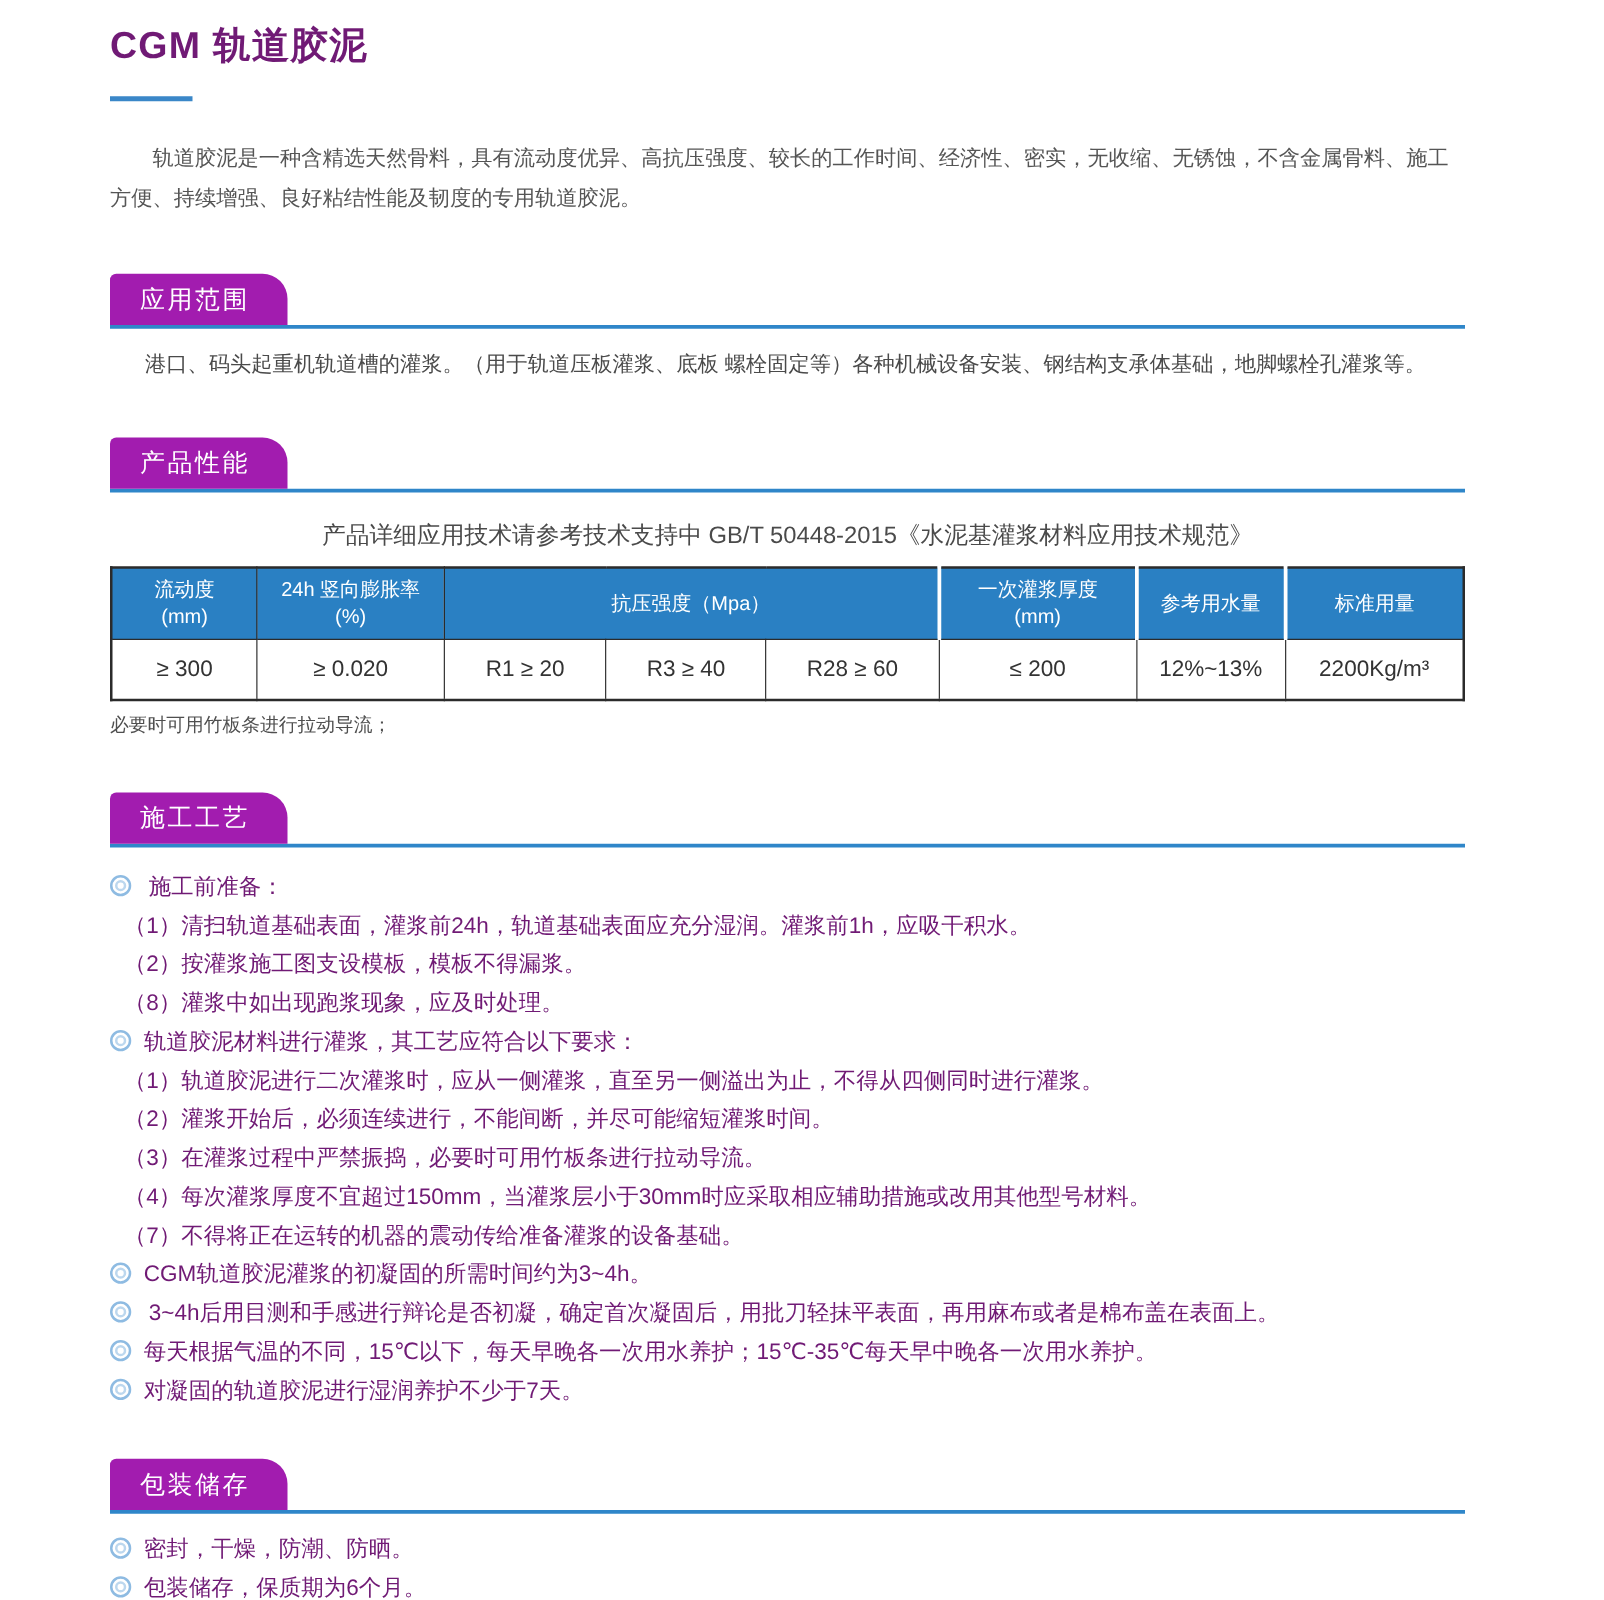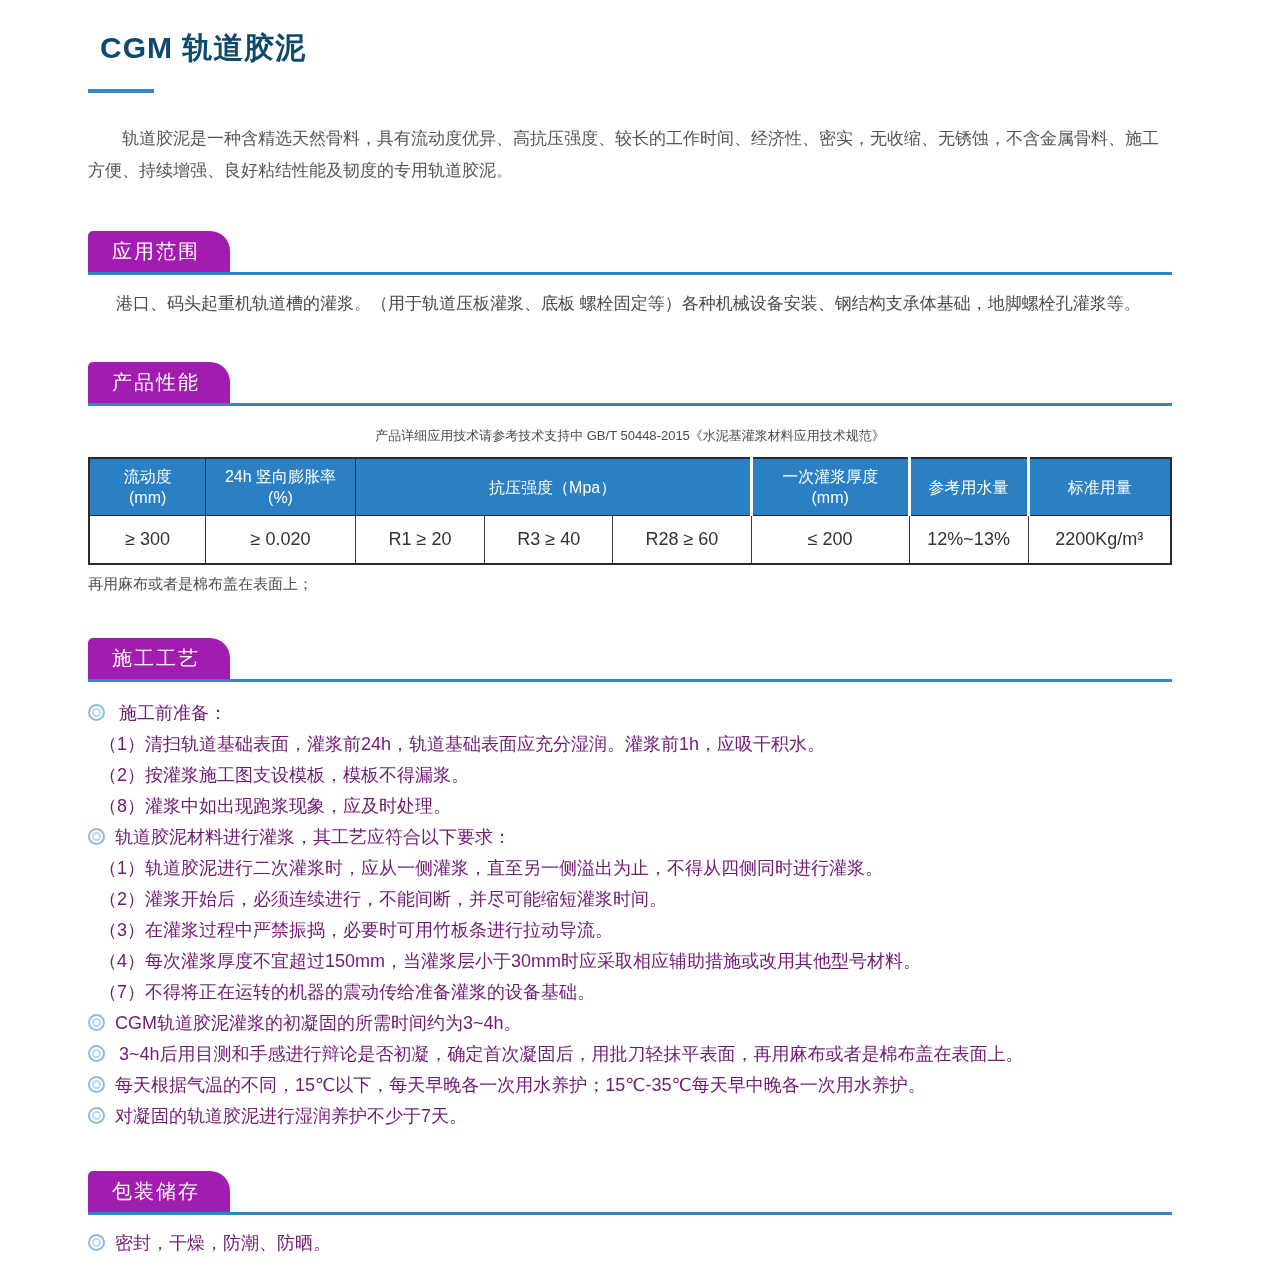--- a/index.html
+++ b/index.html
@@ -5,21 +5,21 @@
   html,body{margin:0;padding:0;}
   body{
     width:1283px;height:1280px;background:#ffffff;overflow:hidden;
     font-family:"Liberation Sans","DejaVu Sans",sans-serif;
     -webkit-font-smoothing:antialiased;
   }
   .page{padding:16px 111px 0 88px;}
 
   
   .doc-title{
-    color:#0c4a6e;font-size:30px;font-weight:bold;letter-spacing:1px;margin:12px;
+    color:#701a75;font-size:30px;font-weight:bold;letter-spacing:1px;margin:0;
   }
   .title-rule{width:66px;height:4px;background:#3a87c8;margin-top:20px;}
 
   
   .intro{
     margin:30px 0 0 0;color:#555;font-size:17px;line-height:32px;text-indent:2em;
   }
 
   
   .section-head{margin-top:44px;}
@@ -29,21 +29,21 @@
     vertical-align:bottom;
   }
   .section-rule{height:3px;background:#2f86c9;}
 
   .section-body{
     margin:15px 0 0 0;color:#4a4a4a;font-size:17px;line-height:28px;text-indent:28px;
   }
 
   
   .ref-note{
-    margin-top:21px;text-align:center;color:#4a4a4a;font-size:13px;
+    margin-top:21px;text-align:center;color:#4a4a4a;font-size:19px;
   }
   table.perf{
     width:100%;border-collapse:collapse;margin-top:12px;border:2px solid #2b2b2b;
     table-layout:fixed;
   }
   table.perf th{
     background:#2a80c3;color:#fff;font-weight:normal;font-size:16px;line-height:21px;
     padding:7px 2px;border:1px solid #2b2b2b;
   }
   table.perf th.white-sep{border-left:3px solid #ffffff;}
@@ -130,21 +130,21 @@
       <td>≥ 0.020</td>
       <td>R1 ≥ 20</td>
       <td>R3 ≥ 40</td>
       <td>R28 ≥ 60</td>
       <td>≤ 200</td>
       <td>12%~13%</td>
       <td>2200Kg/m³</td>
     </tr>
   </tbody>
     </table>
-  <div class="footnote">再用麻布或者是棉布盖在表面上；</div>
+  <div class="footnote">必要时可用竹板条进行拉动导流；</div>
 
   <div class="section-head">
     <span class="badge">施工工艺</span>
     <div class="section-rule"></div>
   </div>
 
   <div class="proc-list">
     <div class="item bullet spaced">
       <span class="ring"></span>
       <span class="txt">施工前准备：</span>
@@ -198,16 +198,20 @@
   <div class="section-head">
     <span class="badge">包装储存</span>
     <div class="section-rule"></div>
   </div>
 
   <div class="pack-list">
     <div class="item bullet">
       <span class="ring"></span>
       <span class="txt">密封，干燥，防潮、防晒。</span>
     </div>
+    <div class="item bullet">
+      <span class="ring"></span>
+      <span class="txt">包装储存，保质期为6个月。</span>
+    </div>
 
   </div>
 
 </div>
 
 </body></html>

